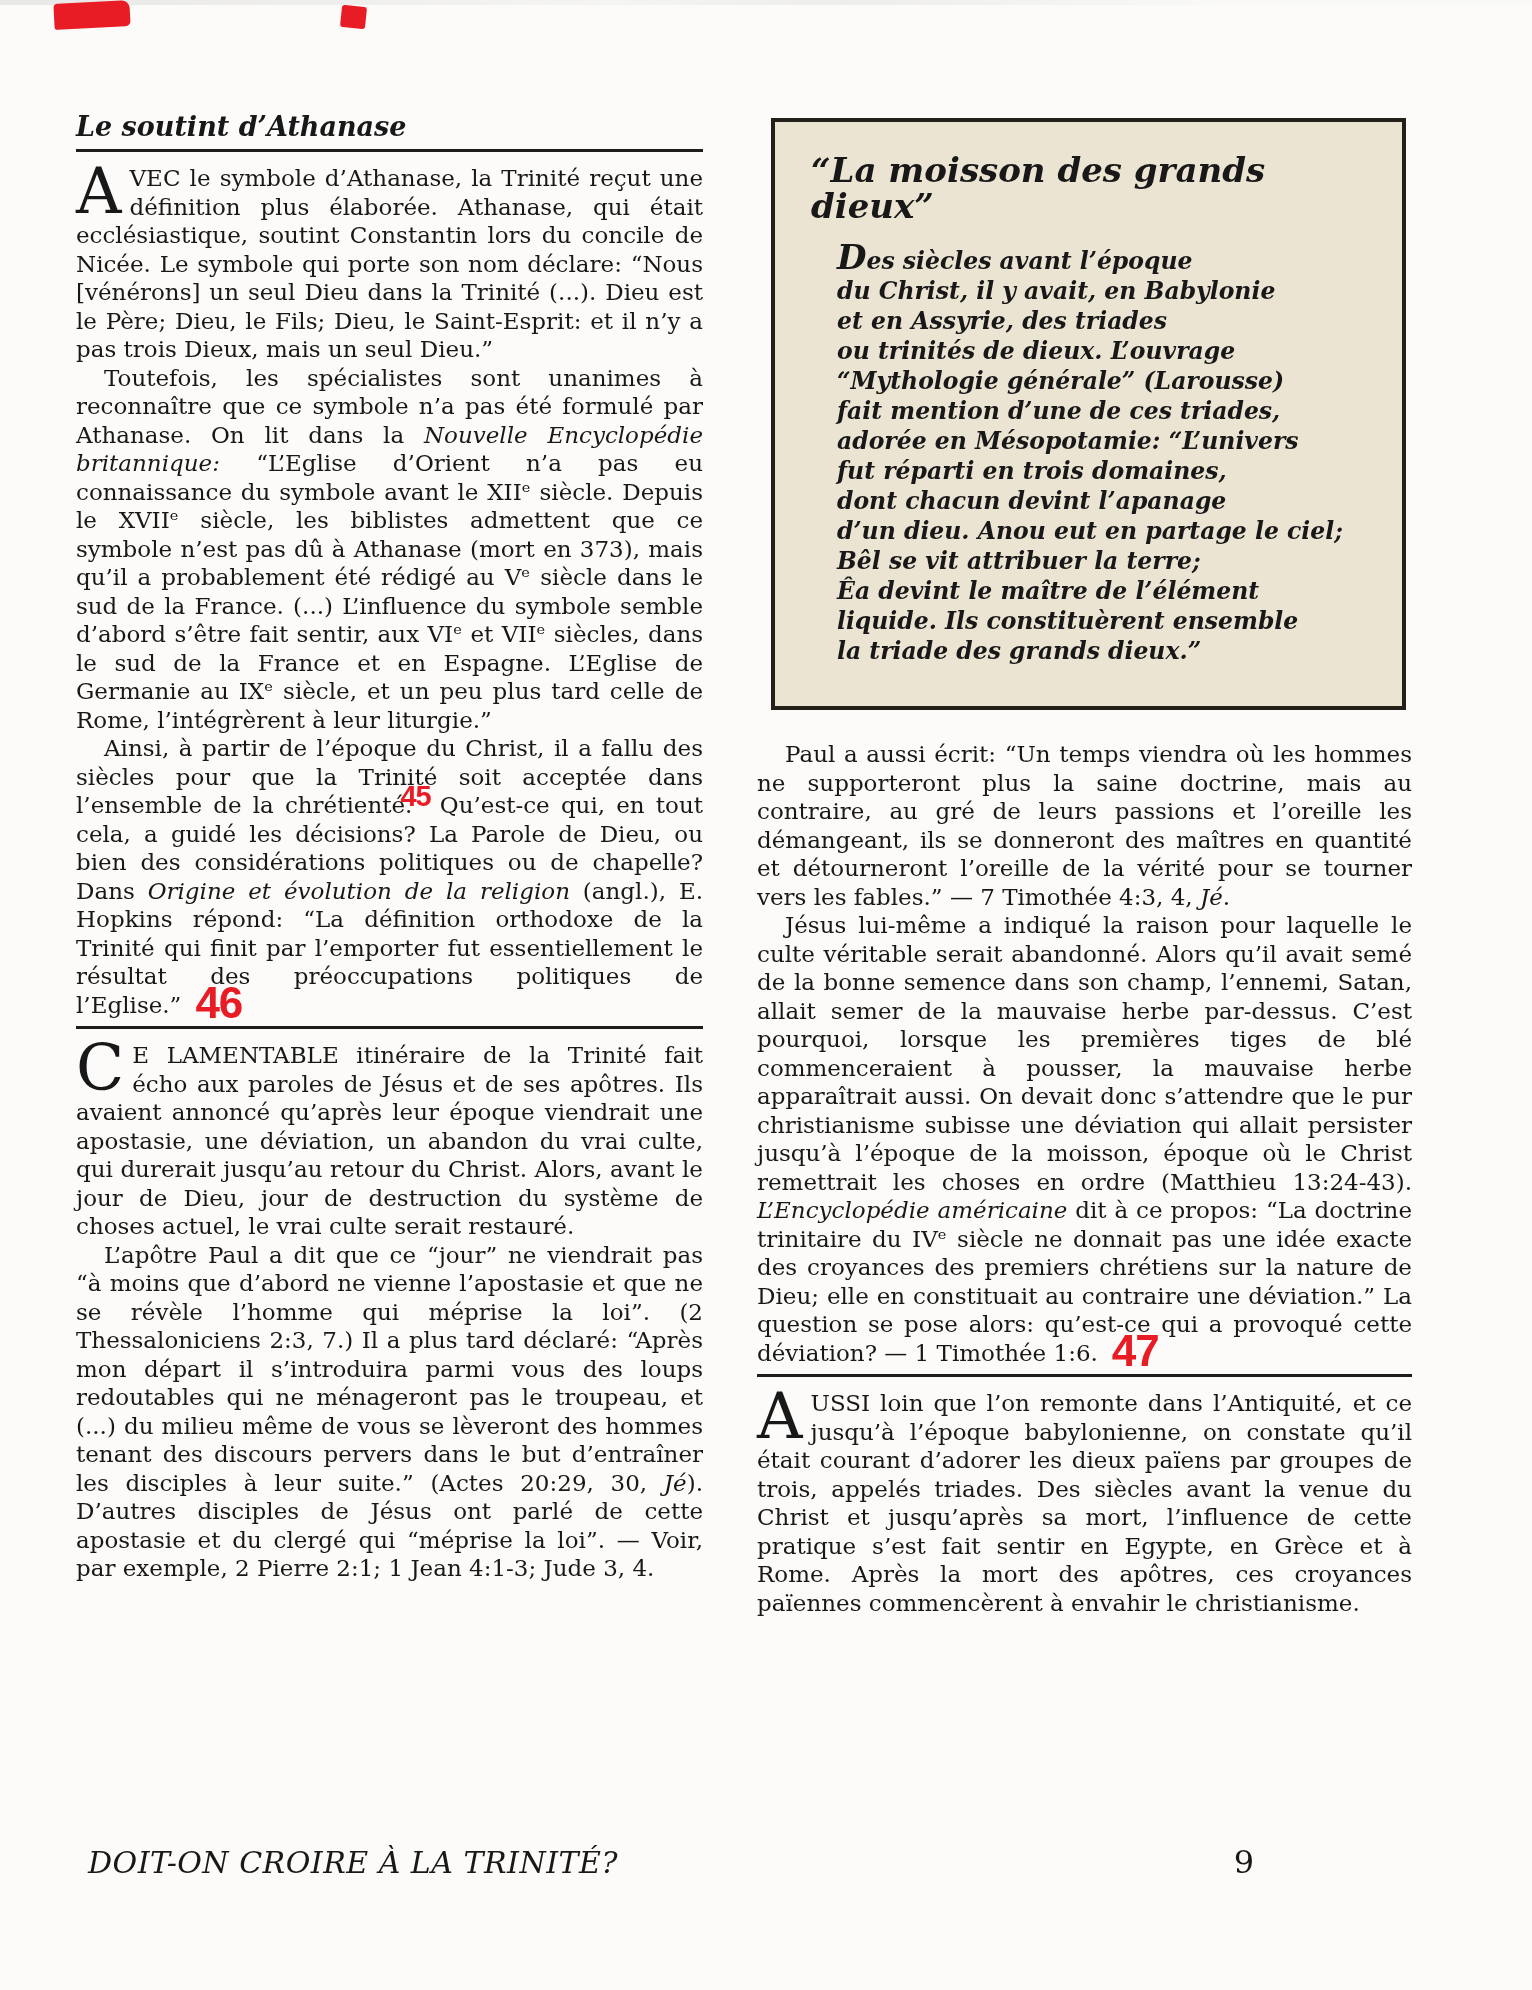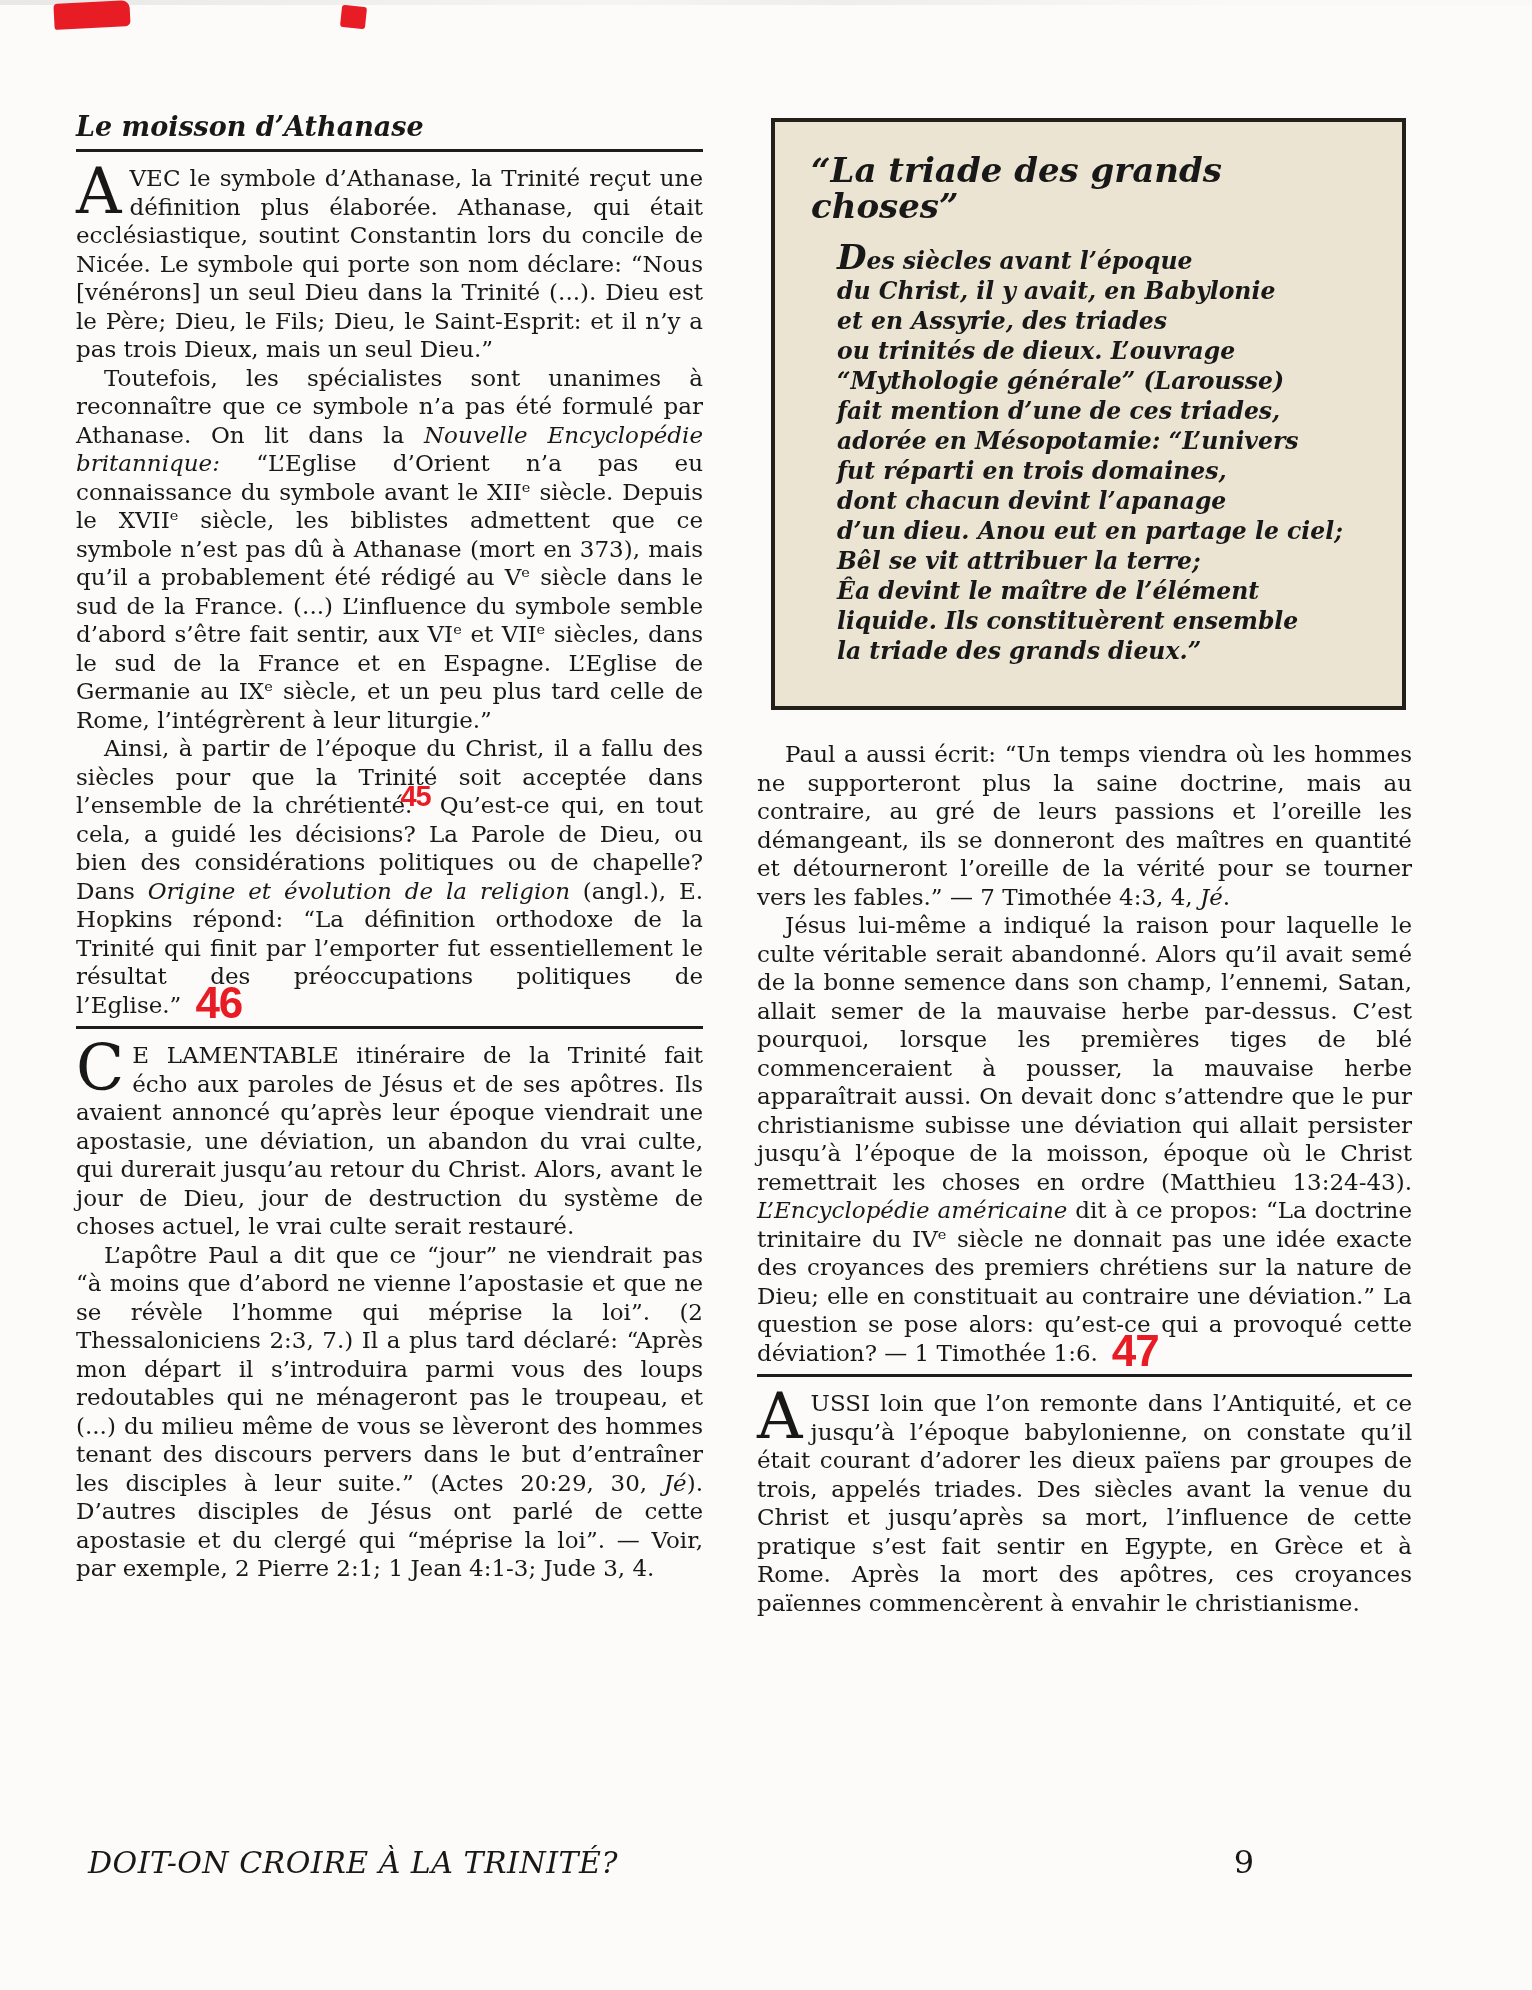--- a/index.html
+++ b/index.html
@@ -92,40 +92,40 @@
 <body>
 
 <div class="page">
   <div class="scan-edge"></div>
   <div class="pen-mark m1" style="background: rgb(232, 28, 37);"></div>
   <div class="pen-mark m2" style="background: rgb(232, 28, 37);"></div>
 
   <div class="columns">
 
     <div class="col col-left">
-      <h3 class="section-heading">Le moisson d’Athanase</h3>
+      <h3 class="section-heading">Le soutint d’Athanase</h3>
       <hr class="heading-rule">
 
       <p class="para first"><span class="dropcap">A</span><span><span>VEC le symbole d’Athanase, la Trinité reçut une définition plus élaborée. Athanase, qui était ecclésiastique, soutint Constantin lors du concile de Nicée. Le symbole qui porte son nom déclare: “Nous [vénérons] un seul Dieu dans la Trinité (...). Dieu est le Père; Dieu, le Fils; Dieu, le Saint-Esprit: et il n’y a pas trois Dieux, mais un seul Dieu.”</span></span></p>
 
       <p class="para"><span><span>Toutefois, les spécialistes sont unanimes à reconnaître que ce symbole n’a pas été formulé par Athanase. On lit dans la </span><span class="seg-it">Nouvelle Encyclopédie britannique:</span><span> “L’Eglise d’Orient n’a pas eu connaissance du symbole avant le XIIᵉ siècle. Depuis le XVIIᵉ siècle, les biblistes admettent que ce symbole n’est pas dû à Athanase (mort en 373), mais qu’il a probablement été rédigé au Vᵉ siècle dans le sud de la France. (...) L’influence du symbole semble d’abord s’être fait sentir, aux VIᵉ et VIIᵉ siècles, dans le sud de la France et en Espagne. L’Eglise de Germanie au IXᵉ siècle, et un peu plus tard celle de Rome, l’intégrèrent à leur liturgie.”</span></span></p>
 
       <p class="para"><span><span>Ainsi, à partir de l’époque du Christ, il a fallu des siècles pour que la Trinité soit acceptée dans l’ensemble de la chrétienté.</span><span class="seg-refsup" style="color: rgb(232, 28, 37);">45</span><span> Qu’est-ce qui, en tout cela, a guidé les décisions? La Parole de Dieu, ou bien des considérations politiques ou de chapelle? Dans </span><span class="seg-it">Origine et évolution de la religion</span><span> (angl.), E. Hopkins répond: “La définition orthodoxe de la Trinité qui finit par l’emporter fut essentiellement le résultat des préoccupations politiques de l’Eglise.”</span><span class="seg-refbig" style="color: rgb(232, 28, 37);">46</span></span></p>
 
       <hr class="heading-rule">
 
       <p class="para first"><span class="dropcap">C</span><span><span>E LAMENTABLE itinéraire de la Trinité fait écho aux paroles de Jésus et de ses apôtres. Ils avaient annoncé qu’après leur époque viendrait une apostasie, une déviation, un abandon du vrai culte, qui durerait jusqu’au retour du Christ. Alors, avant le jour de Dieu, jour de destruction du système de choses actuel, le vrai culte serait restauré.</span></span></p>
 
       <p class="para"><span><span>L’apôtre Paul a dit que ce “jour” ne viendrait pas “à moins que d’abord ne vienne l’apostasie et que ne se révèle l’homme qui méprise la loi”. (2 Thessaloniciens 2:3, 7.) Il a plus tard déclaré: “Après mon départ il s’introduira parmi vous des loups redoutables qui ne ménageront pas le troupeau, et (...) du milieu même de vous se lèveront des hommes tenant des discours pervers dans le but d’entraîner les disciples à leur suite.” (Actes 20:29, 30, </span><span class="seg-it">Jé</span><span>). D’autres disciples de Jésus ont parlé de cette apostasie et du clergé qui “méprise la loi”. — Voir, par exemple, 2 Pierre 2:1; 1 Jean 4:1-3; Jude 3, 4.</span></span></p>
     </div>
 
     <div class="col col-right">
 
       <div class="pull-quote-box" style="background: rgb(236, 228, 211);">
-        <h2 class="pull-quote-title">“La triade des grands choses”</h2>
+        <h2 class="pull-quote-title">“La moisson des grands dieux”</h2>
         <p class="pull-quote-body"><span class="seg-lead">D</span><span>es siècles avant l’époque</span><span class="seg-ln">du Christ, il y avait, en Babylonie</span><span class="seg-ln">et en Assyrie, des triades</span><span class="seg-ln">ou trinités de dieux. L’ouvrage</span><span class="seg-ln">“Mythologie générale” (Larousse)</span><span class="seg-ln">fait mention d’une de ces triades,</span><span class="seg-ln">adorée en Mésopotamie: “L’univers</span><span class="seg-ln">fut réparti en trois domaines,</span><span class="seg-ln">dont chacun devint l’apanage</span><span class="seg-ln">d’un dieu. Anou eut en partage le ciel;</span><span class="seg-ln">Bêl se vit attribuer la terre;</span><span class="seg-ln">Êa devint le maître de l’élément</span><span class="seg-ln">liquide. Ils constituèrent ensemble</span><span class="seg-ln">la triade des grands dieux.”</span></p>
       </div>
 
       <p class="para"><span><span>Paul a aussi écrit: “Un temps viendra où les hommes ne supporteront plus la saine doctrine, mais au contraire, au gré de leurs passions et l’oreille les démangeant, ils se donneront des maîtres en quantité et détourneront l’oreille de la vérité pour se tourner vers les fables.” — 7 Timothée 4:3, 4, </span><span class="seg-it">Jé</span><span>.</span></span></p>
 
       <p class="para"><span><span>Jésus lui-même a indiqué la raison pour laquelle le culte véritable serait abandonné. Alors qu’il avait semé de la bonne semence dans son champ, l’ennemi, Satan, allait semer de la mauvaise herbe par-dessus. C’est pourquoi, lorsque les premières tiges de blé commenceraient à pousser, la mauvaise herbe apparaîtrait aussi. On devait donc s’attendre que le pur christianisme subisse une déviation qui allait persister jusqu’à l’époque de la moisson, époque où le Christ remettrait les choses en ordre (Matthieu 13:24-43). </span><span class="seg-it">L’Encyclopédie américaine</span><span> dit à ce propos: “La doctrine trinitaire du IVᵉ siècle ne donnait pas une idée exacte des croyances des premiers chrétiens sur la nature de Dieu; elle en constituait au contraire une déviation.” La question se pose alors: qu’est-ce qui a provoqué cette déviation? — 1 Timothée 1:6.</span><span class="seg-refbig" style="color: rgb(232, 28, 37);">47</span></span></p>
 
       <hr class="heading-rule">
 
       <p class="para first"><span class="dropcap">A</span><span><span>USSI loin que l’on remonte dans l’Antiquité, et ce jusqu’à l’époque babylonienne, on constate qu’il était courant d’adorer les dieux païens par groupes de trois, appelés triades. Des siècles avant la venue du Christ et jusqu’après sa mort, l’influence de cette pratique s’est fait sentir en Egypte, en Grèce et à Rome. Après la mort des apôtres, ces croyances païennes commencèrent à envahir le christianisme.</span></span></p>

